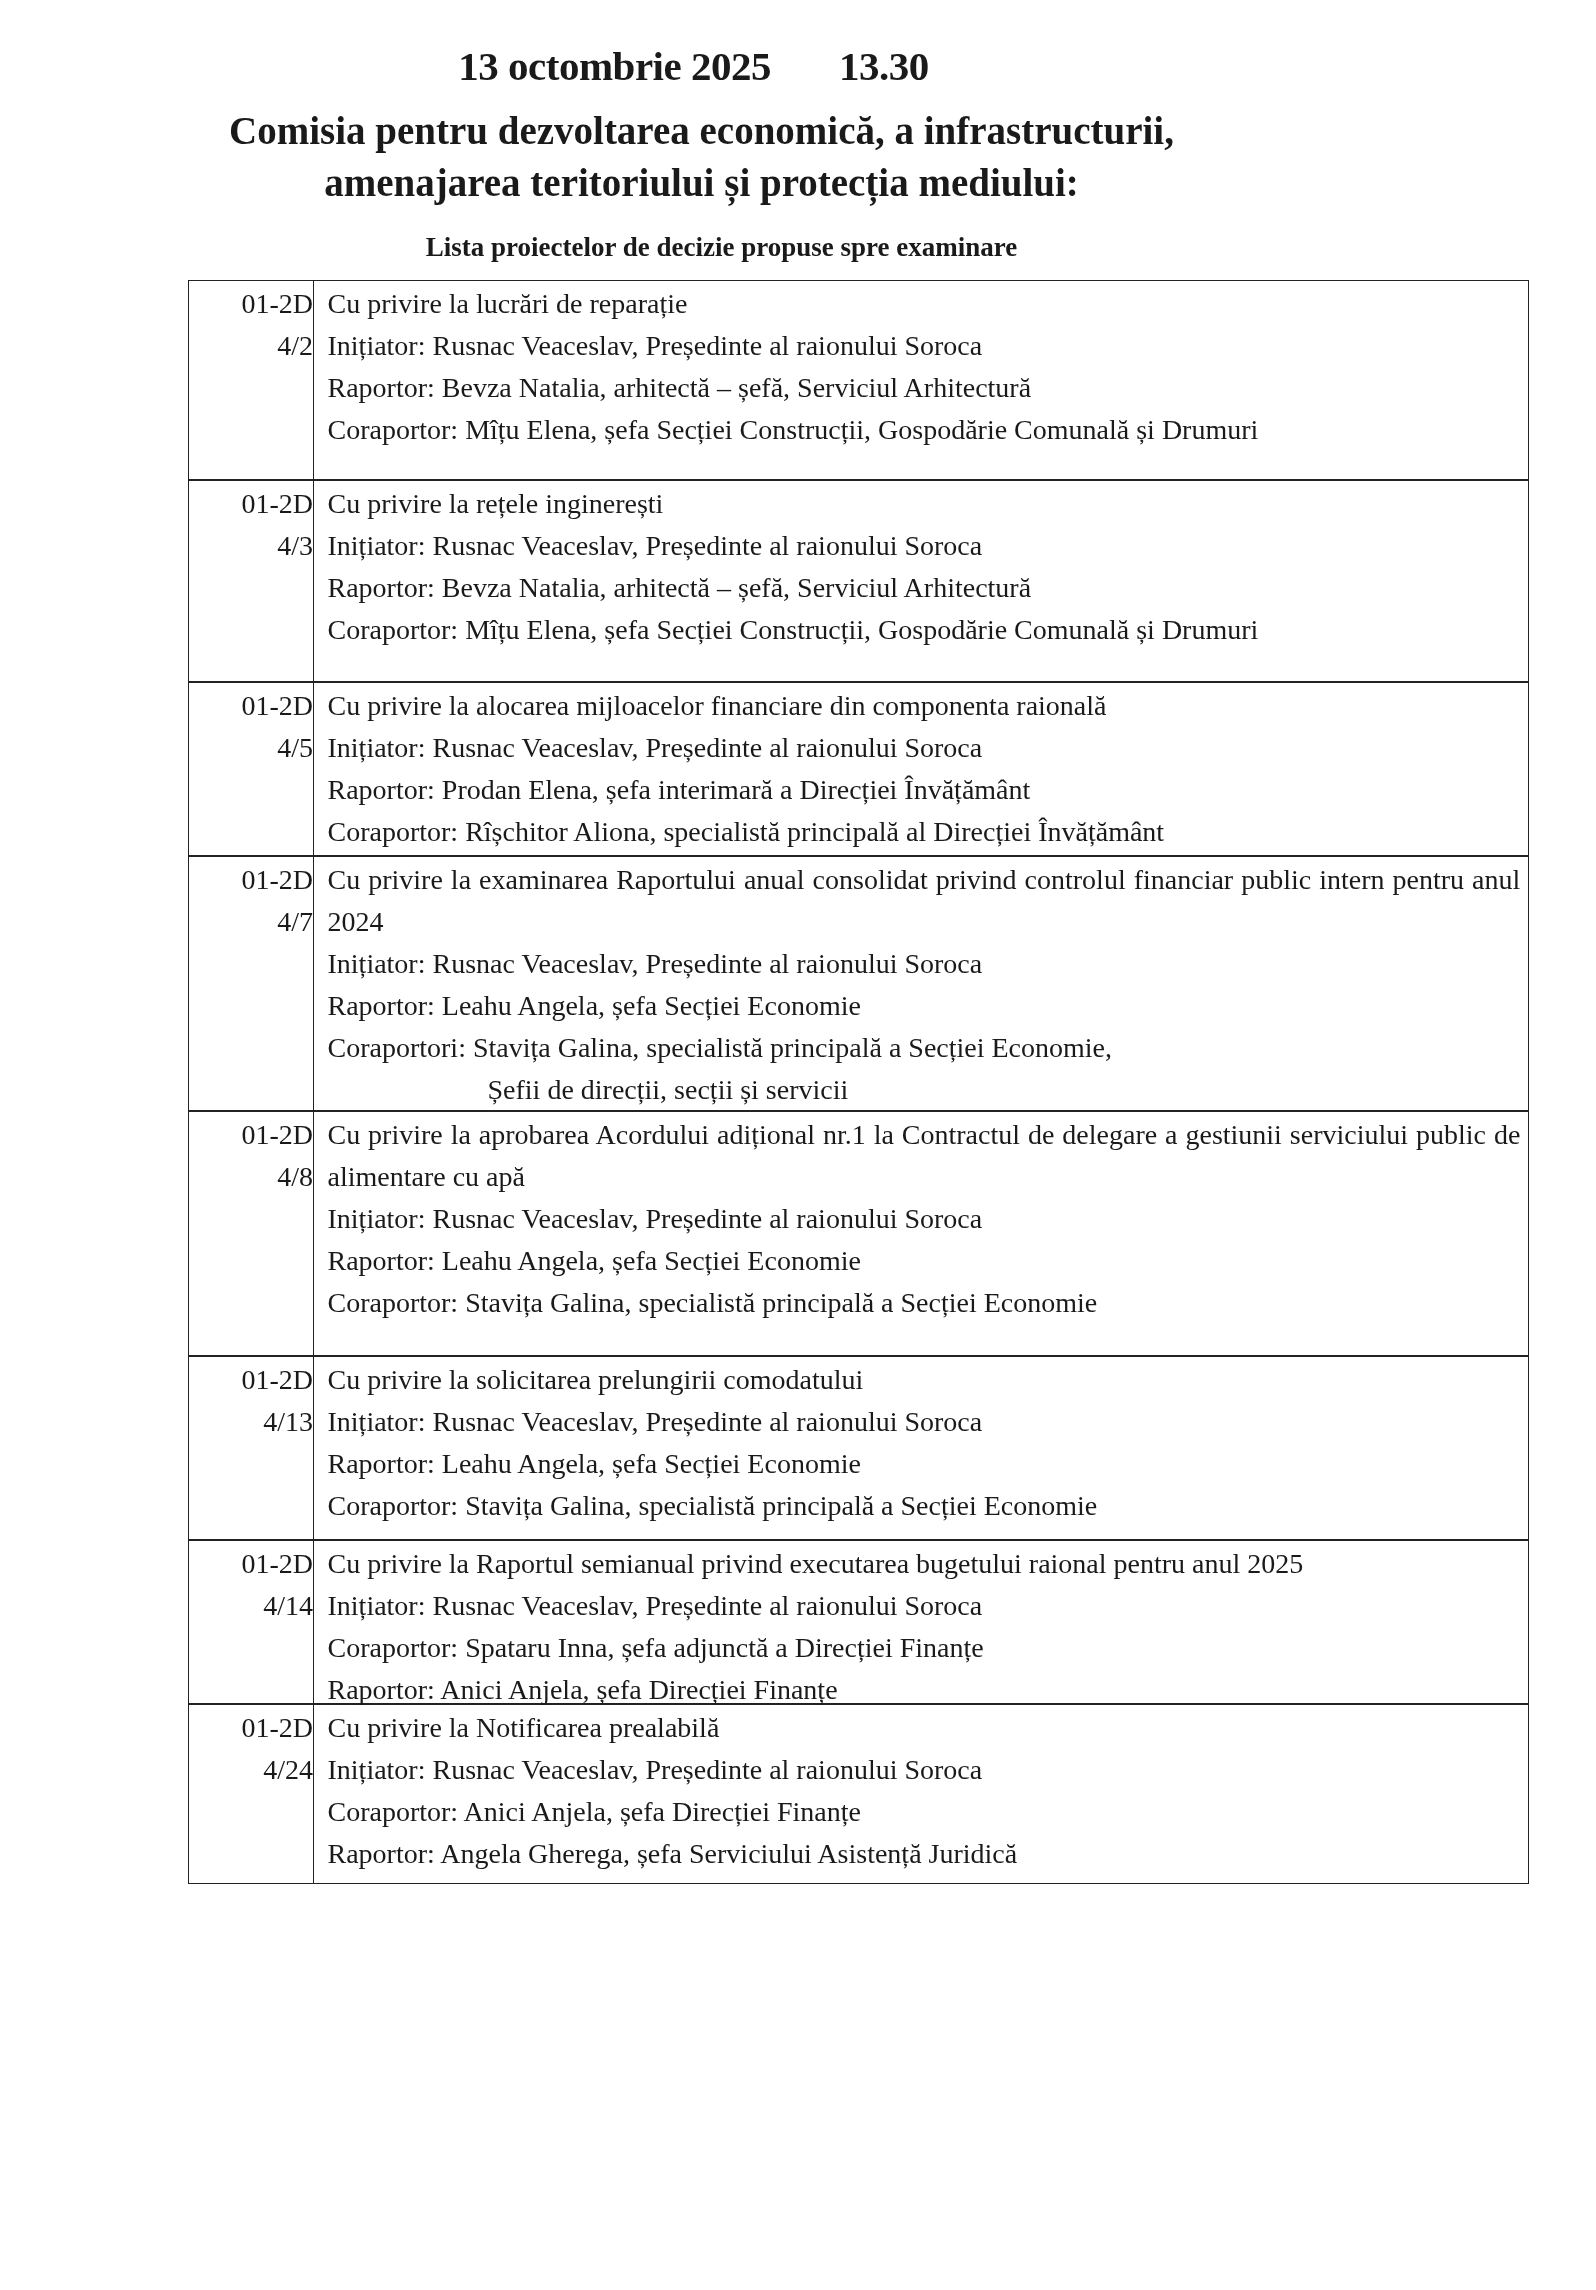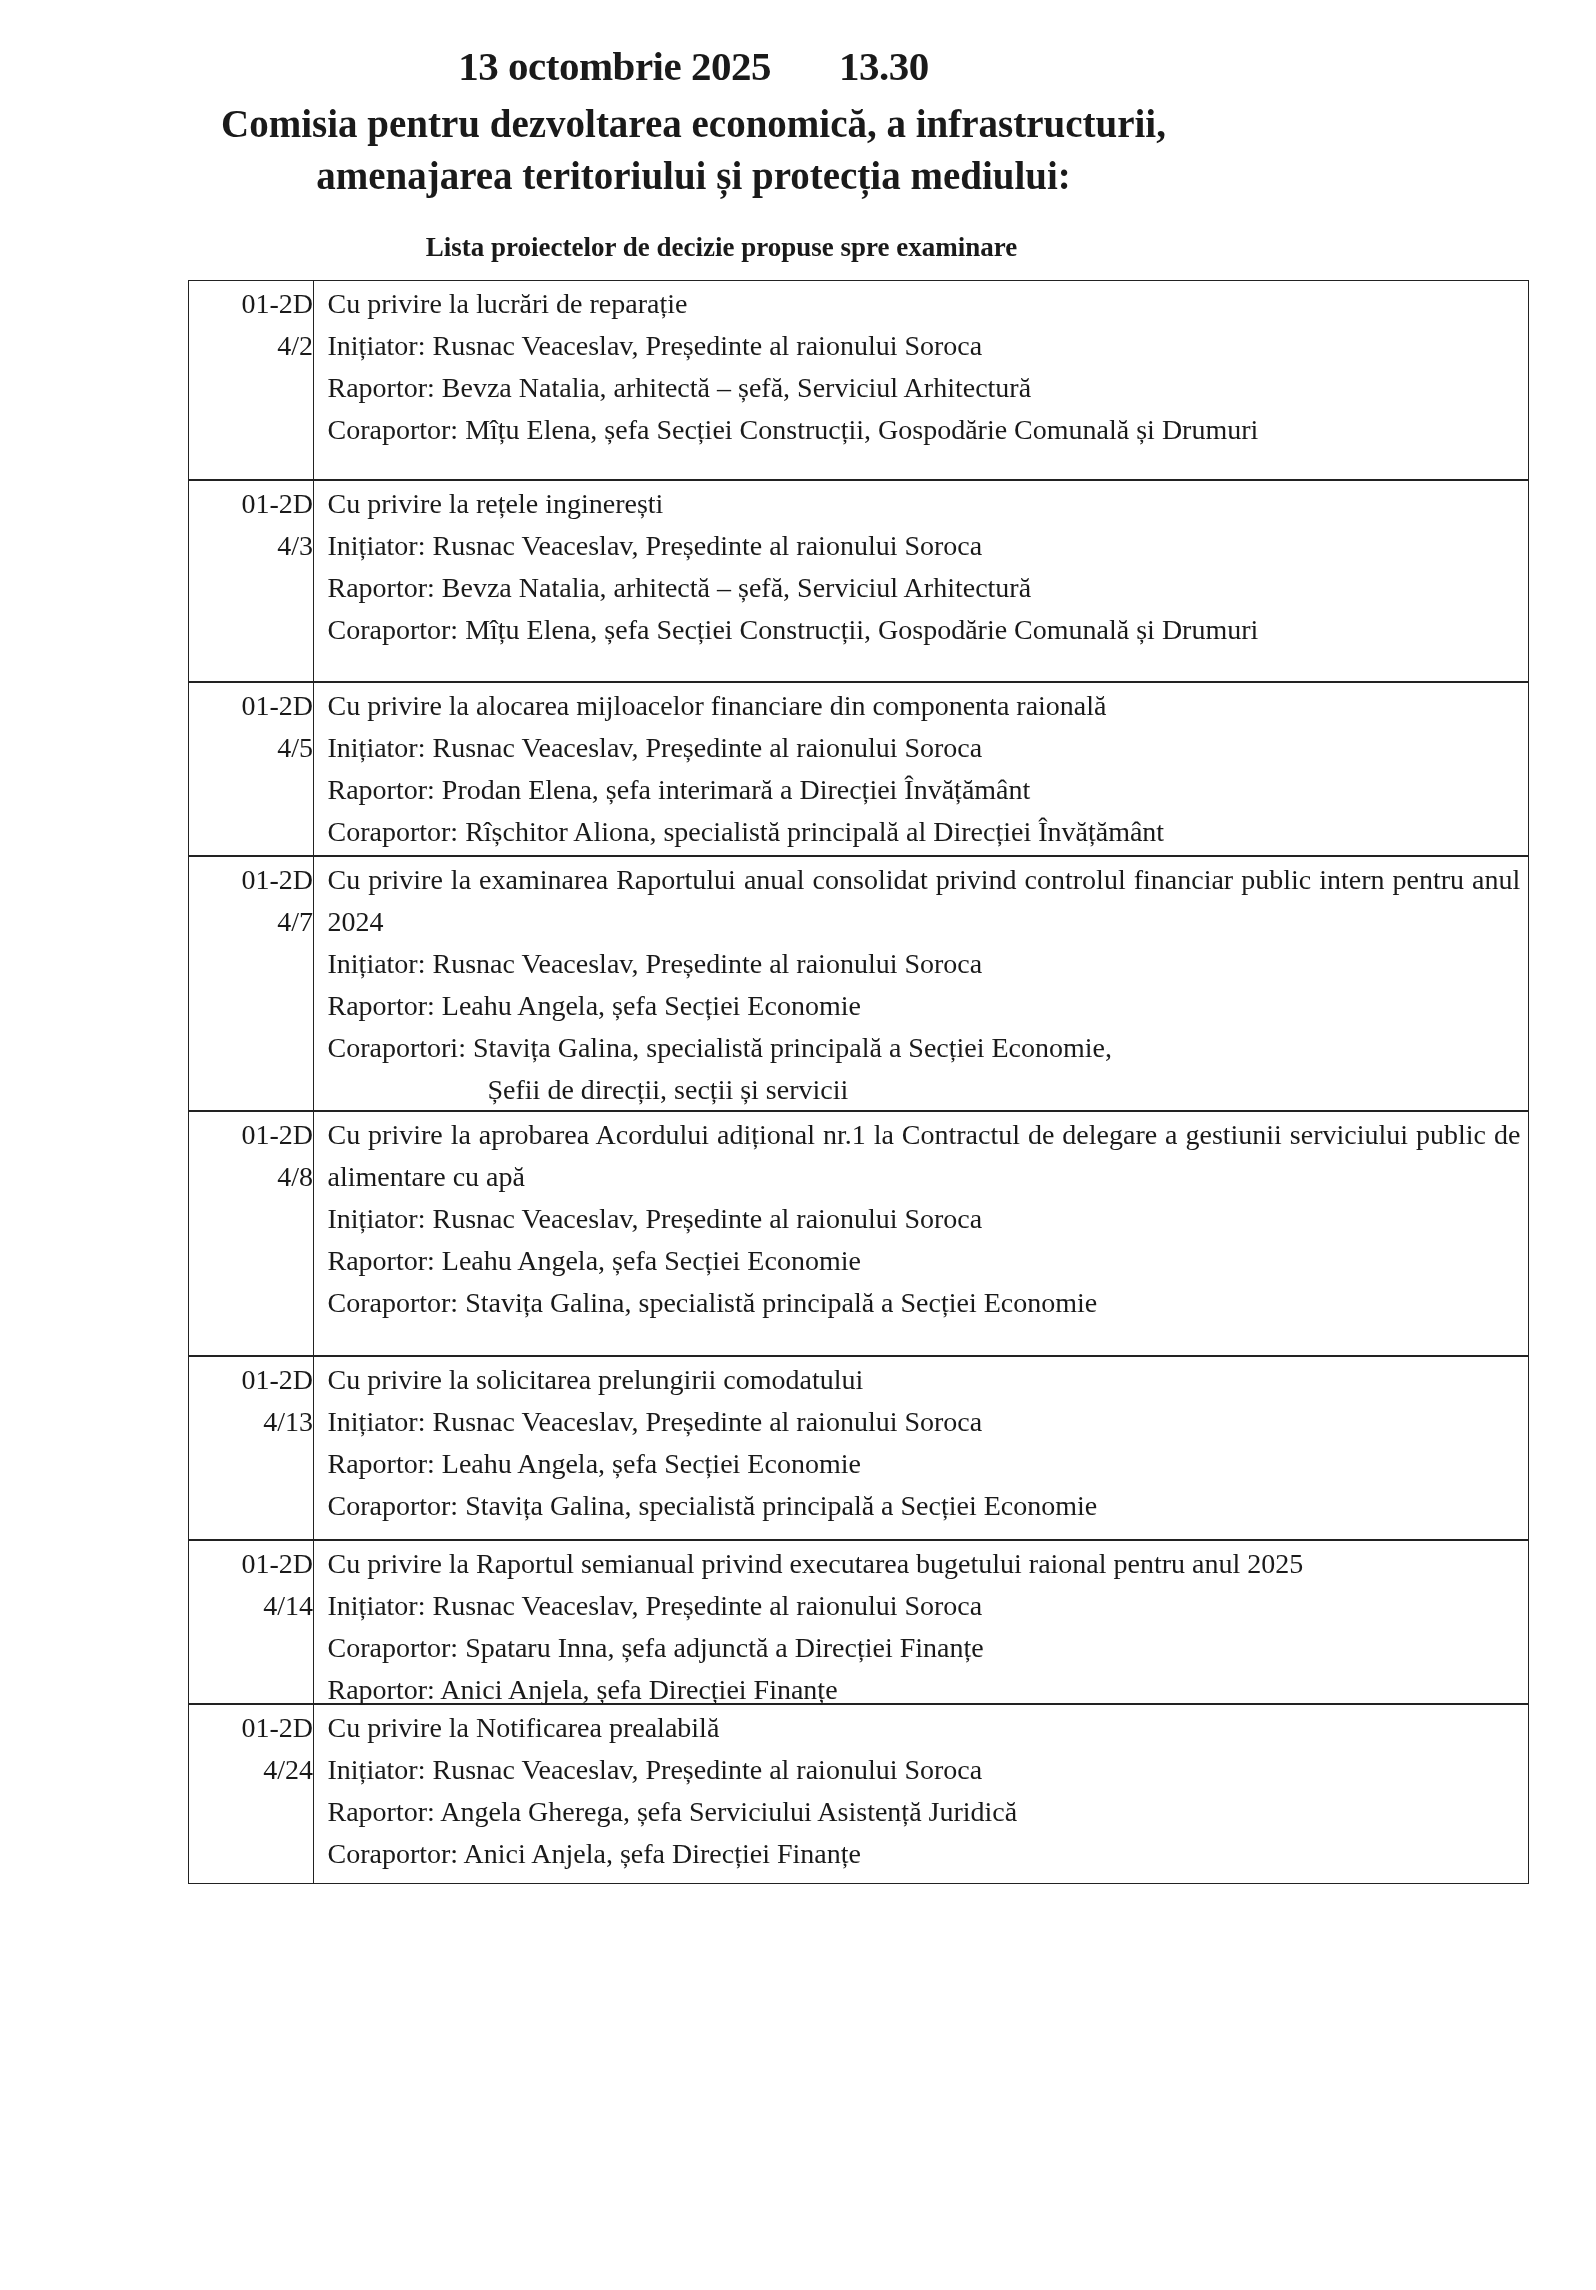--- a/index.html
+++ b/index.html
@@ -3,21 +3,21 @@
   <meta charset="utf-8">
   <style>
     html, body { margin: 0; padding: 0; background: #ffffff; }
     body {
       width: 1597px; height: 2290px; position: relative; overflow: hidden;
       font-family: "Liberation Serif", "DejaVu Serif", serif; color: #1a1a1a;
     }
     .hdr { position: absolute; left: 0; width: 1387px; text-align: center; font-weight: bold; }
     .hdr-date { top: 42px; font-size: 41px; letter-spacing: -0.5px; }
     .hdr-date .time { margin-left: 68px; }
-    .hdr-title { top: 98px; font-size: 39px; line-height: 52px; }
+    .hdr-title { top: 105px; font-size: 39px; line-height: 52px; padding-left: 8px; }
     .hdr-sub { top: 232px; font-size: 27px; margin-left: 28px; }
 
     .tbl {
       position: absolute; left: 188px; top: 280px; width: 1339px;
       border: 1.9px solid #222; border-collapse: collapse;
     }
     .row { display: flex; border-top: 2.9px solid #222; }
     .row:first-child { border-top: none; }
     .code {
       width: 124px; flex: none; border-right: 1.9px solid #222;
@@ -135,19 +135,19 @@
   </div>
 
   <div class="row" style="height:178px">
     <div class="code">
       <div>01-2D</div>
       <div>4/24</div>
     </div>
     <div class="body">
       <div class="line">Cu privire la Notificarea prealabilă</div>
       <div class="line">Inițiator: Rusnac Veaceslav, Președinte al raionului Soroca</div>
+      <div class="line">Coraportor: Anici Anjela, șefa Direcției Finanțe</div>
       <div class="line">Raportor: Angela Gherega, șefa Serviciului Asistență Juridică</div>
-      <div class="line">Coraportor: Anici Anjela, șefa Direcției Finanțe</div>
     </div>
   </div>
 
 </div>
 
 
 </body></html>

